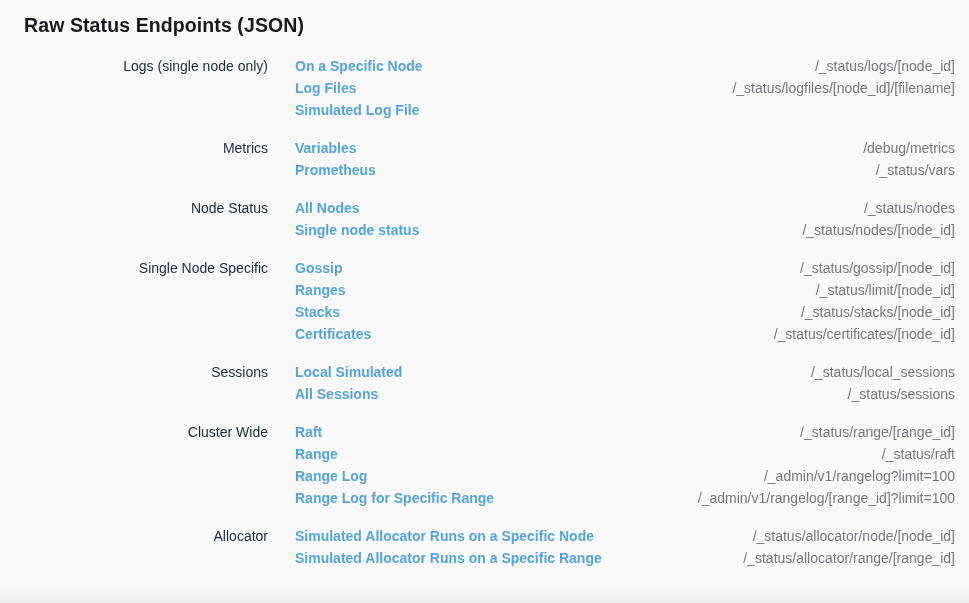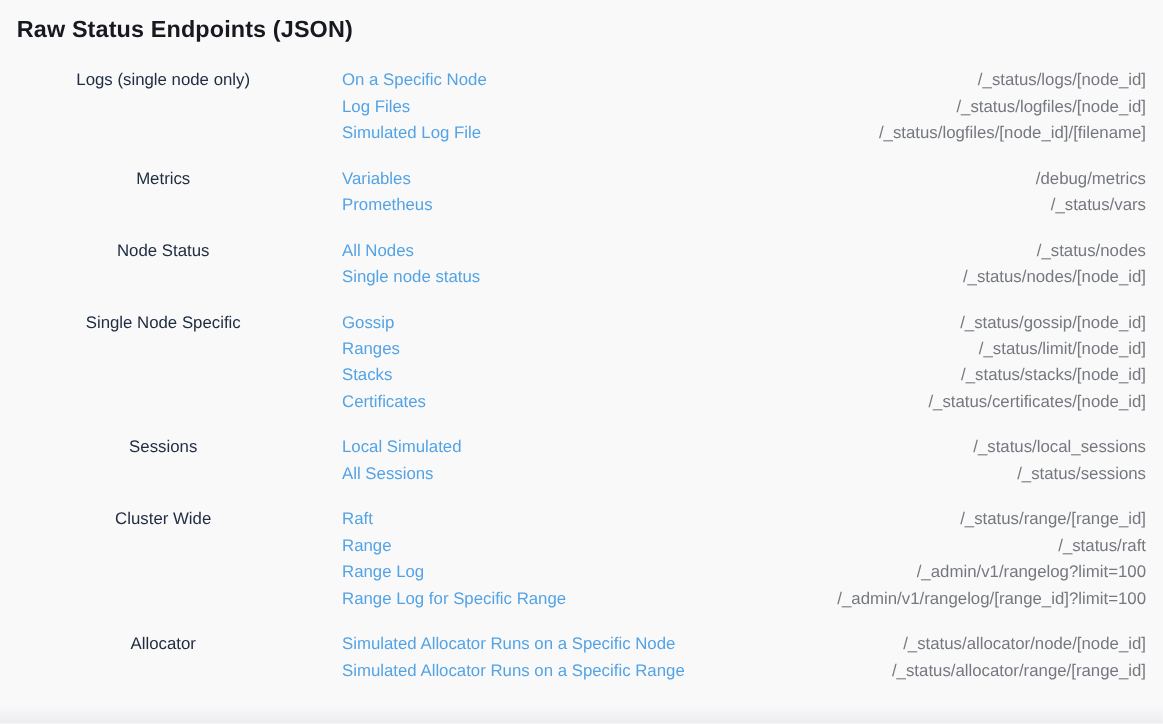--- a/index.html
+++ b/index.html
@@ -9,49 +9,50 @@
   body {
     width: 969px;
     height: 603px;
     position: relative;
     overflow: hidden;
     background: #f9f9fa;
     font-family: "Liberation Sans", sans-serif;
     -webkit-font-smoothing: antialiased;
   }
   .page {
-    padding: 12px 14px 0 14px;
+    padding: 12px 14px 0 24px;
   }
   .page-title {
     margin: 0;
     font-size: 19.5px;
     line-height: 26px;
     font-weight: 700;
     letter-spacing: 0.1px;
     color: #17191e;
   }
   .endpoints-grid {
     margin-top: 17px;
     display: grid;
     grid-template-columns: 244px 353px auto;
     column-gap: 27px;
     row-gap: 16px;
     font-size: 14px;
     line-height: 22px;
   }
   .label-cell {
-    text-align: center;
+    text-align: right;
     color: #212e42;
     font-weight: 400;
   }
   .links-cell .link {
     display: block;
     color: var(--link, #54a3e4);
     text-decoration: none;
     cursor: pointer;
+    font-weight: bold;
   }
   .paths-cell .path {
     color: var(--endpoint, #75787f);
     text-align: right;
   }
   .bottom-fade {
     position: absolute;
     left: 0;
     right: 0;
     bottom: 0;
@@ -68,21 +69,20 @@
 
   <div class="endpoints-grid">
       <div class="label-cell">Logs (single node only)</div>
       <div class="links-cell">
         <a class="link">On a Specific Node</a>
         <a class="link">Log Files</a>
         <a class="link">Simulated Log File</a>
       </div>
       <div class="paths-cell">
         <div class="path">/_status/logs/[node_id]</div>
-        <div class="path">/_status/logfiles/[node_id]</div>
         <div class="path">/_status/logfiles/[node_id]/[filename]</div>
       </div>
       <div class="label-cell">Metrics</div>
       <div class="links-cell">
         <a class="link">Variables</a>
         <a class="link">Prometheus</a>
       </div>
       <div class="paths-cell">
         <div class="path">/debug/metrics</div>
         <div class="path">/_status/vars</div>

